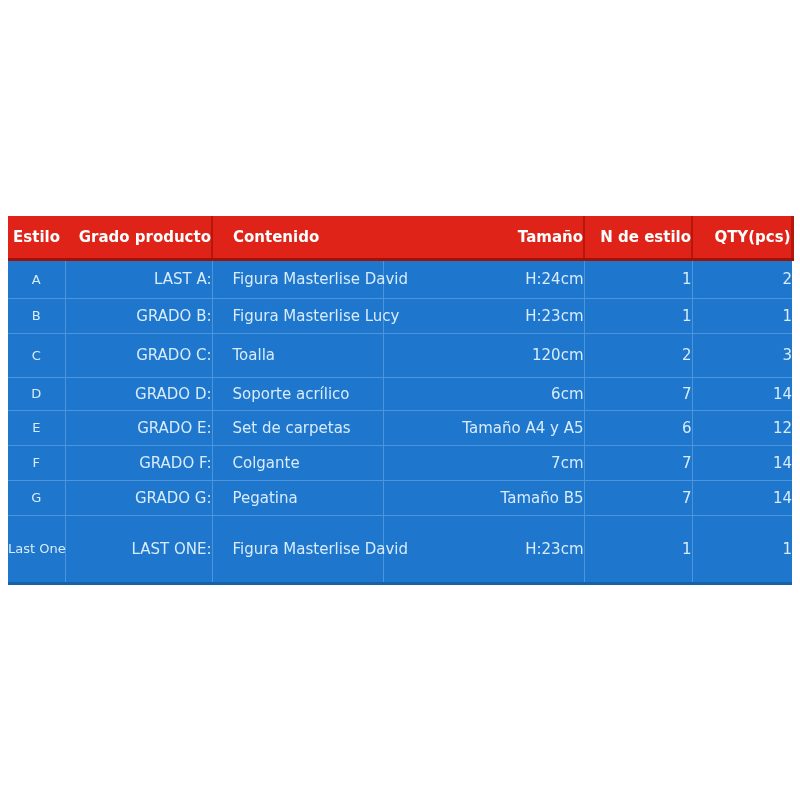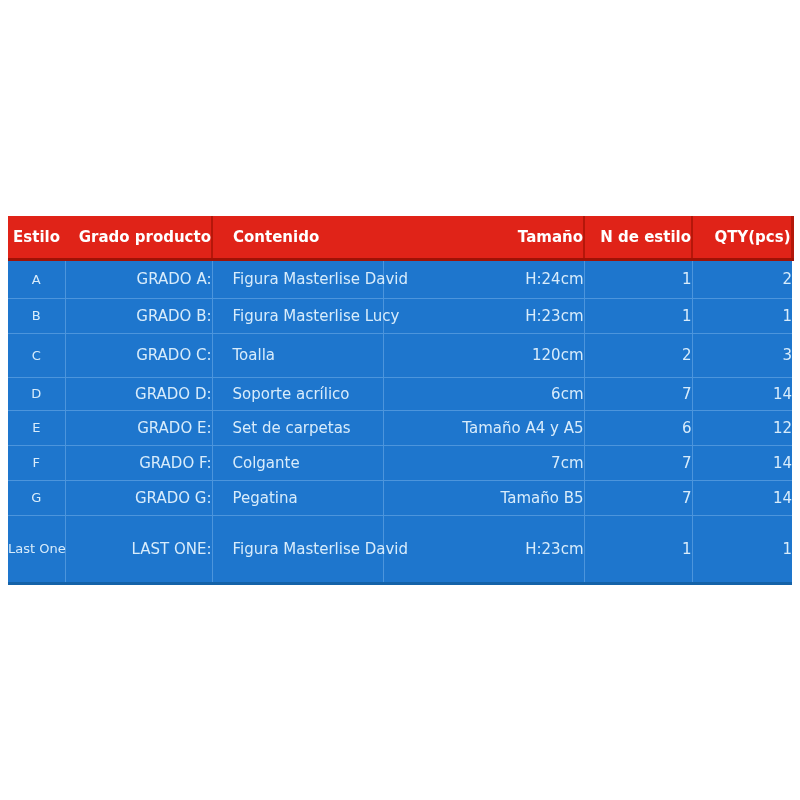--- a/index.html
+++ b/index.html
@@ -101,21 +101,21 @@
           <th class="c1 hdiv">Grado producto</th>
           <th class="c2">Contenido</th>
           <th class="c3 hdiv">Tamaño</th>
           <th class="c4 hdiv">N de estilo</th>
           <th class="c5 hedge">QTY(pcs)</th>
         </tr>
       </thead>
       <tbody>
         <tr>
           <td class="c0">A</td>
-          <td class="c1">GRADO A:</td>
+          <td class="c1">LAST A:</td>
           <td class="c2">Figura Masterlise David</td>
           <td class="c3">H:24cm</td>
           <td class="c4">1</td>
           <td class="c5">2</td>
         </tr>
         <tr>
           <td class="c0">B</td>
           <td class="c1">GRADO B:</td>
           <td class="c2">Figura Masterlise Lucy</td>
           <td class="c3">H:23cm</td>

